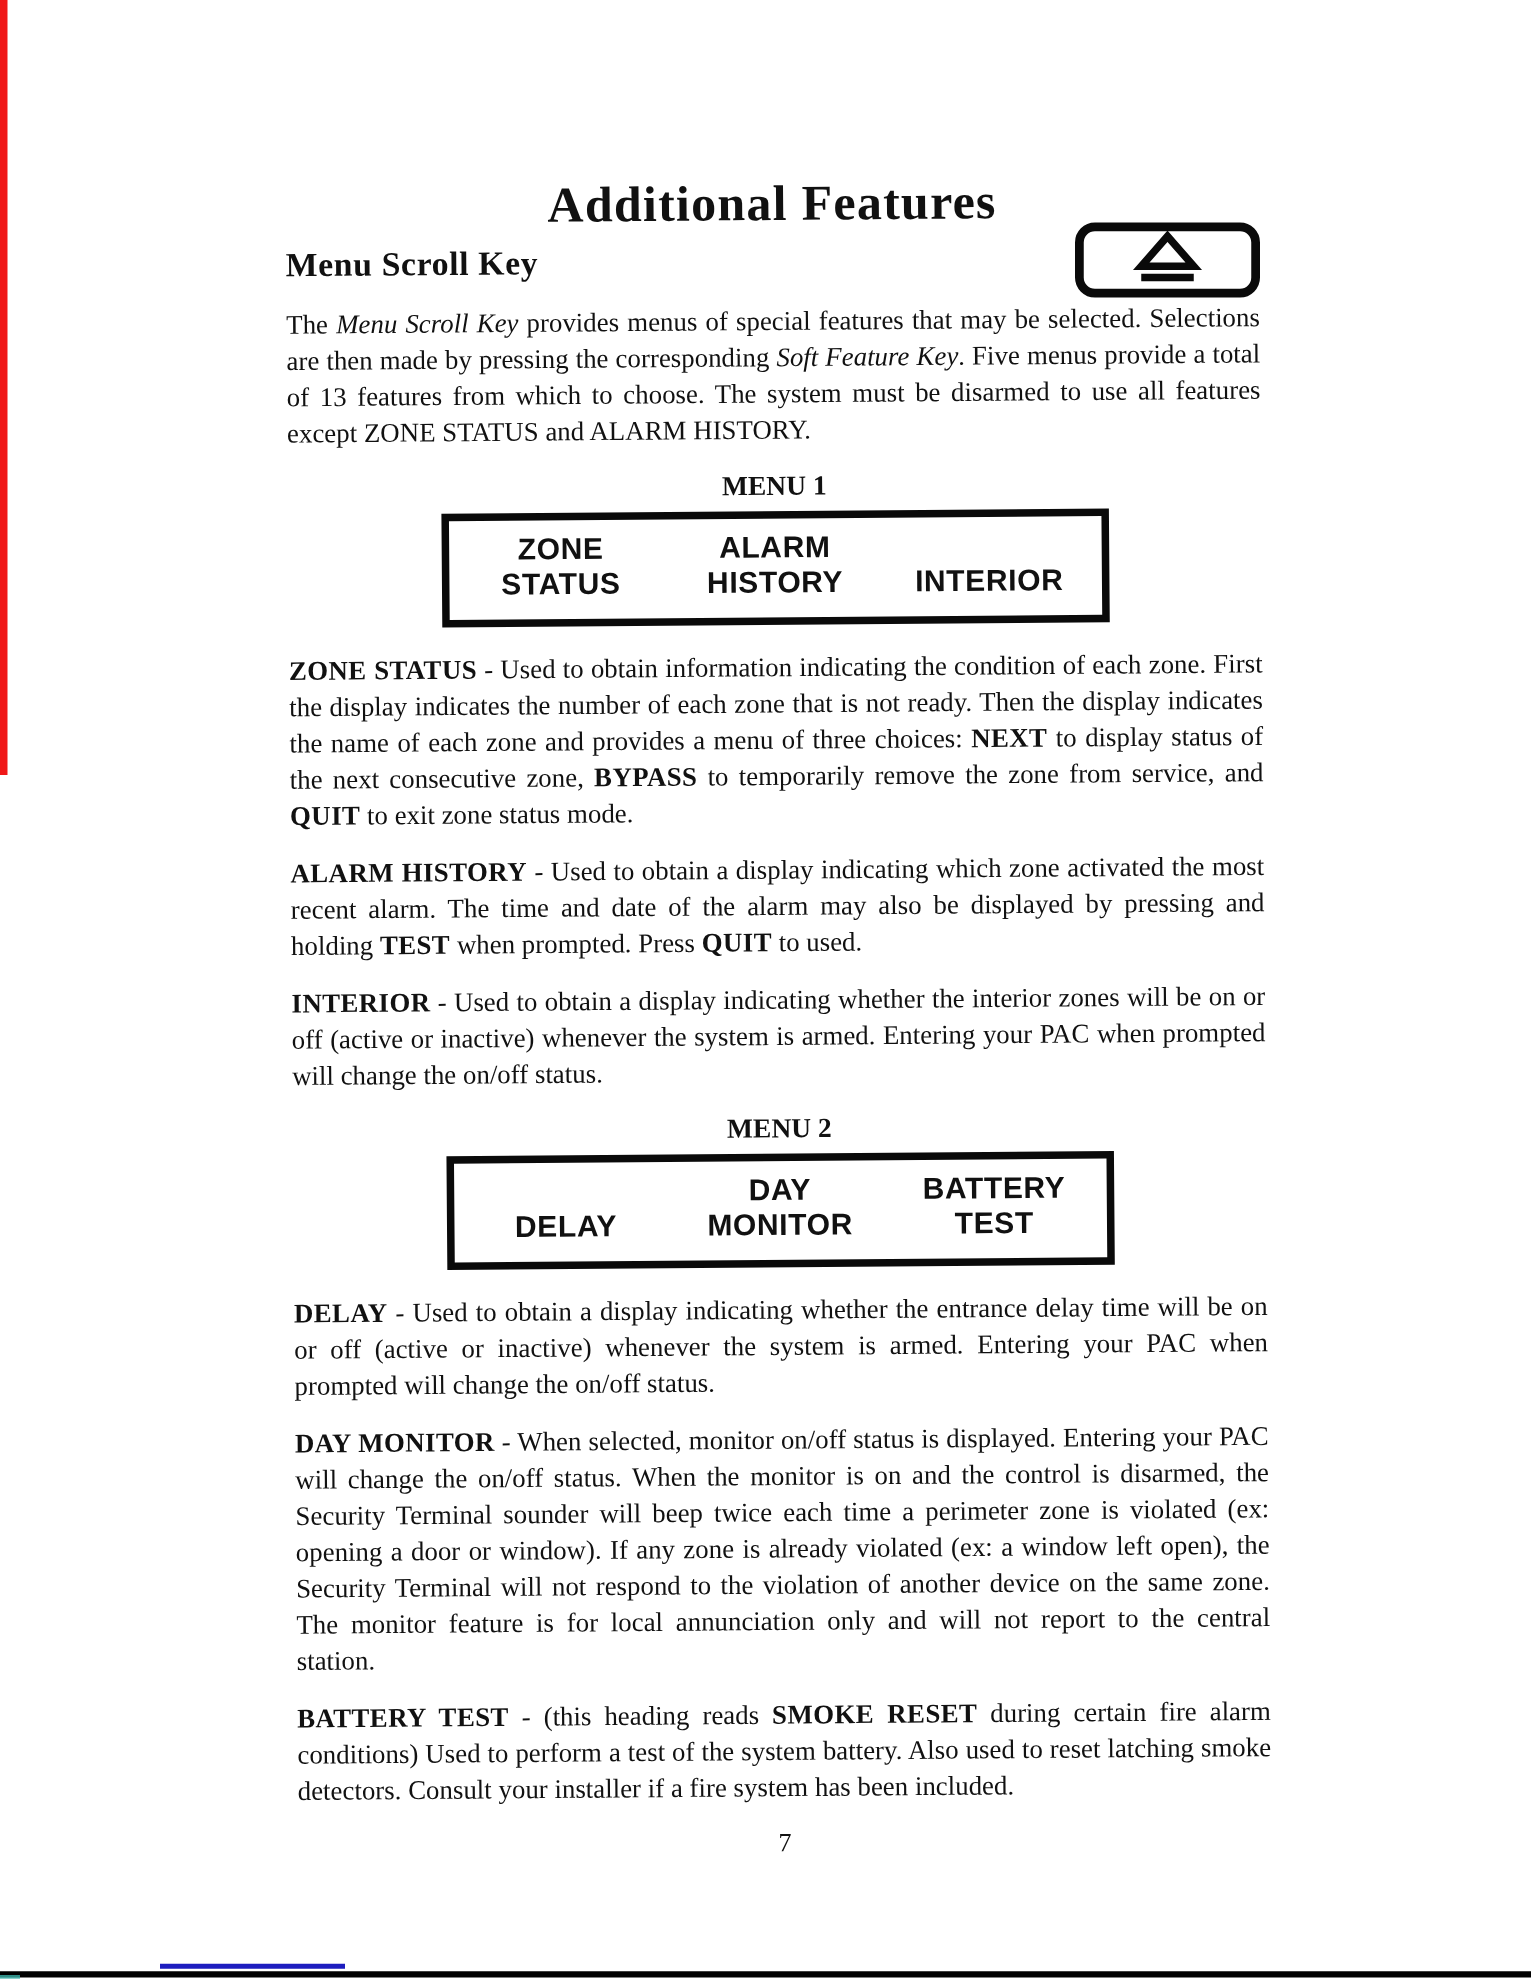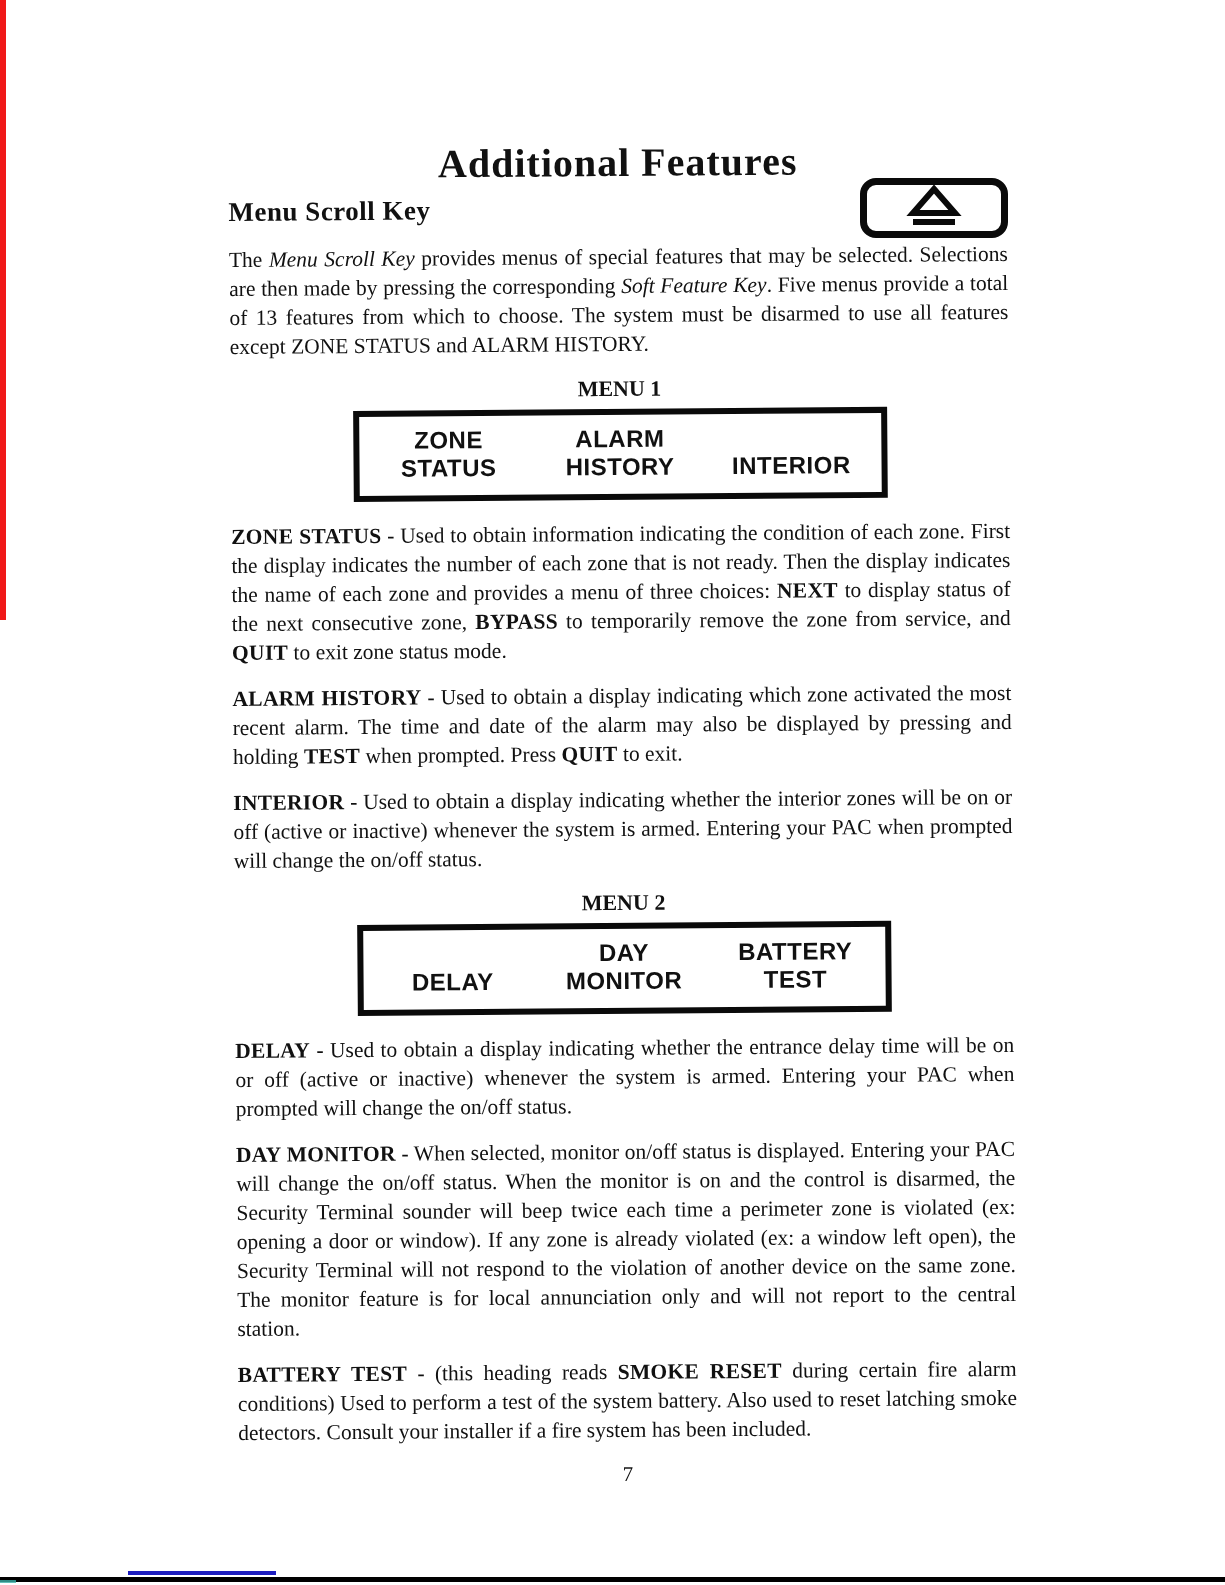--- a/index.html
+++ b/index.html
@@ -127,21 +127,21 @@
       <div>HISTORY</div>
     </div>
     <div class="menu-cell">
       <div></div>
       <div>INTERIOR</div>
     </div>
   </div>
 
   <p class="body-text"><b>ZONE STATUS</b><span> - Used to obtain information indicating the condition of each zone. First the display indicates the number of each zone that is not ready. Then the display indicates the name of each zone and provides a menu of three choices: </span><b>NEXT</b><span> to display status of the next consecutive zone,  </span><b>BYPASS</b><span> to temporarily remove the zone from service, and </span><b>QUIT</b><span> to exit zone status mode.</span></p>
 
-  <p class="body-text"><b>ALARM HISTORY</b><span> - Used to obtain a display indicating which zone activated the most recent alarm.  The time and date of the alarm may also be displayed by pressing and holding </span><b>TEST</b><span> when prompted.  Press </span><b>QUIT</b><span> to exit.</span></p>
+  <p class="body-text"><b>ALARM HISTORY</b><span> - Used to obtain a display indicating which zone activated the most recent alarm.  The time and date of the alarm may also be displayed by pressing and holding </span><b>TEST</b><span> when prompted.  Press </span><b>QUIT</b><span> to used.</span></p>
 
   <p class="body-text"><b>INTERIOR</b><span> - Used to obtain a display indicating whether the interior zones will be on or off (active or inactive) whenever the system is armed.  Entering your PAC when prompted will change the on/off status.</span></p>
 
   <div class="menu-label" style="margin-top:10px;">MENU 2</div>
   <div class="menu-box">
     <div class="menu-cell">
       <div></div>
       <div>DELAY</div>
     </div>
     <div class="menu-cell">

